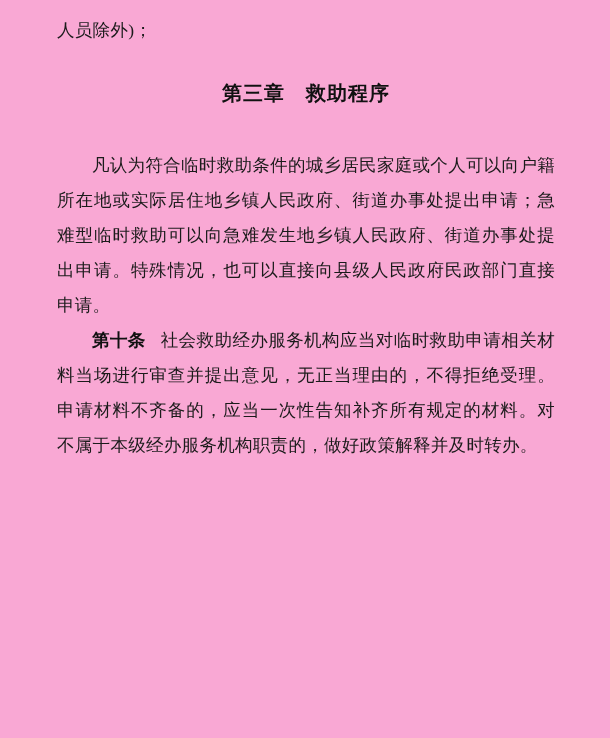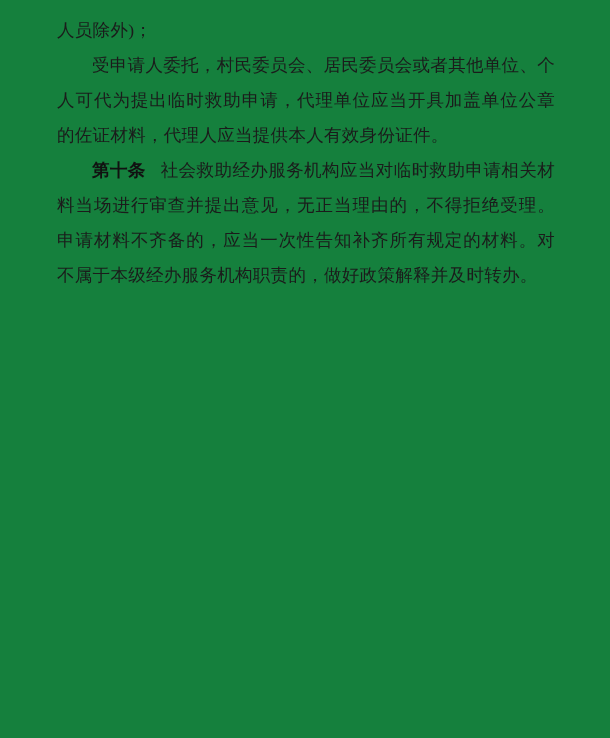--- a/index.html
+++ b/index.html
@@ -5,21 +5,21 @@
   html, body {
     margin: 0;
     padding: 0;
     background: #e8e8e8;
   }
   .page {
     position: relative;
     width: 610px;
     height: 738px;
     margin: 0 auto;
-    background: #15803d;
+    background: #f9a8d4;
     overflow: hidden;
     color: #1b1b1b;
     font-family: "Liberation Serif", "DejaVu Serif", serif;
   }
   .content {
     padding: 13px 55px 0 57px;
   }
   .line {
     margin: 0;
     font-size: 17.5px;
@@ -50,24 +50,25 @@
 </style>
 </head>
 <body>
 
 <div class="page">
   <div class="content">
 
     <p class="line">人员除外)；</p>
 
 
+    <h2 class="chapter-heading">第三章　救助程序</h2>
 
 
+    <p class="line indent">凡认为符合临时救助条件的城乡居民家庭或个人可以向户籍所在地或实际居住地乡镇人民政府、街道办事处提出申请；急难型临时救助可以向急难发生地乡镇人民政府、街道办事处提出申请。特殊情况，也可以直接向县级人民政府民政部门直接申请。</p>
 
-    <p class="line indent">受申请人委托，村民委员会、居民委员会或者其他单位、个人可代为提出临时救助申请，代理单位应当开具加盖单位公章的佐证材料，代理人应当提供本人有效身份证件。</p>
 
 
     <p class="line indent">
       <span class="article-term">第十条</span><span>社会救助经办服务机构应当对临时救助申请相关材料当场进行审查并提出意见，无正当理由的，不得拒绝受理。申请材料不齐备的，应当一次性告知补齐所有规定的材料。对不属于本级经办服务机构职责的，做好政策解释并及时转办。</span>
     </p>
 
   </div>
 </div>
 
 </body></html>

